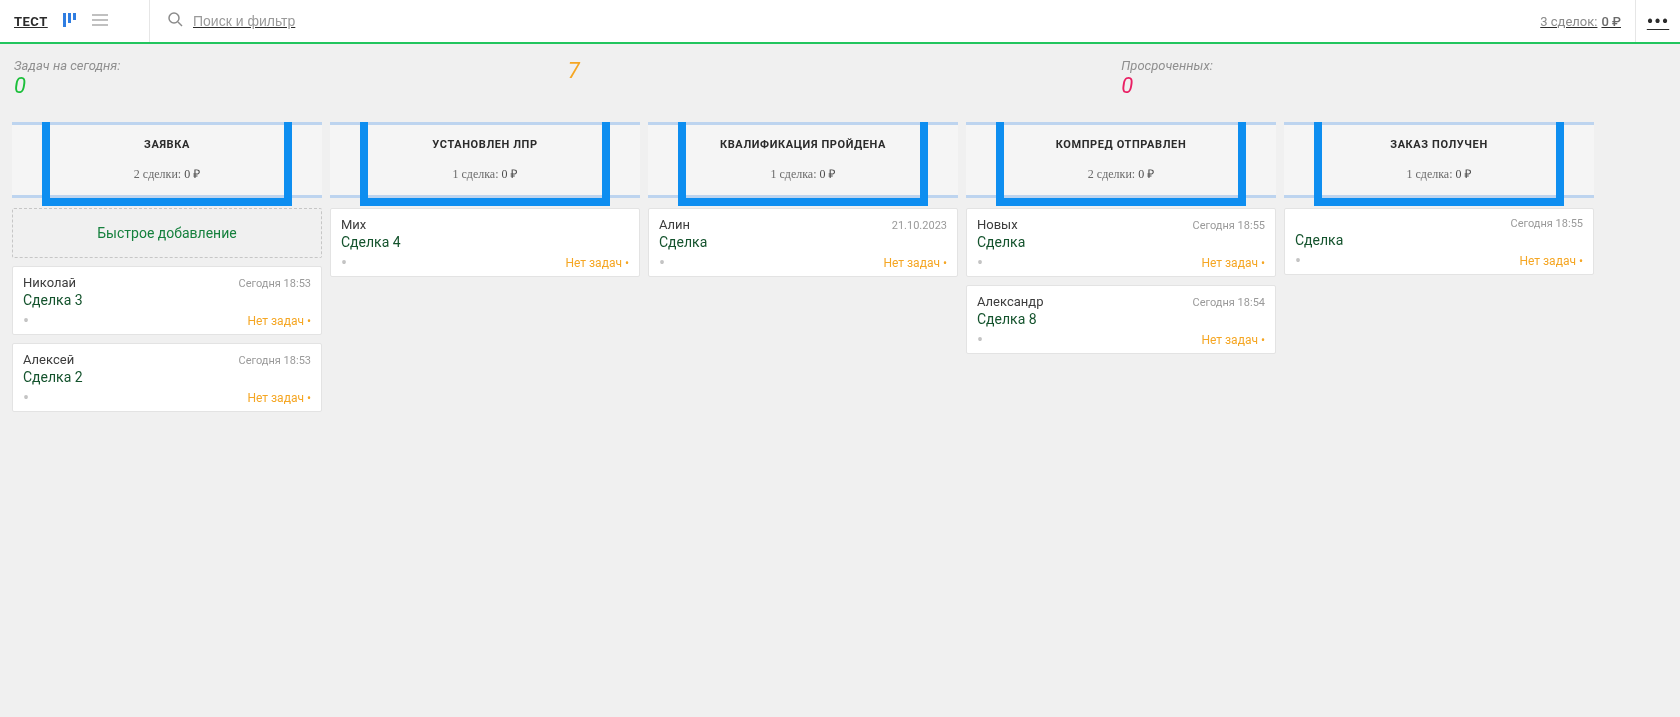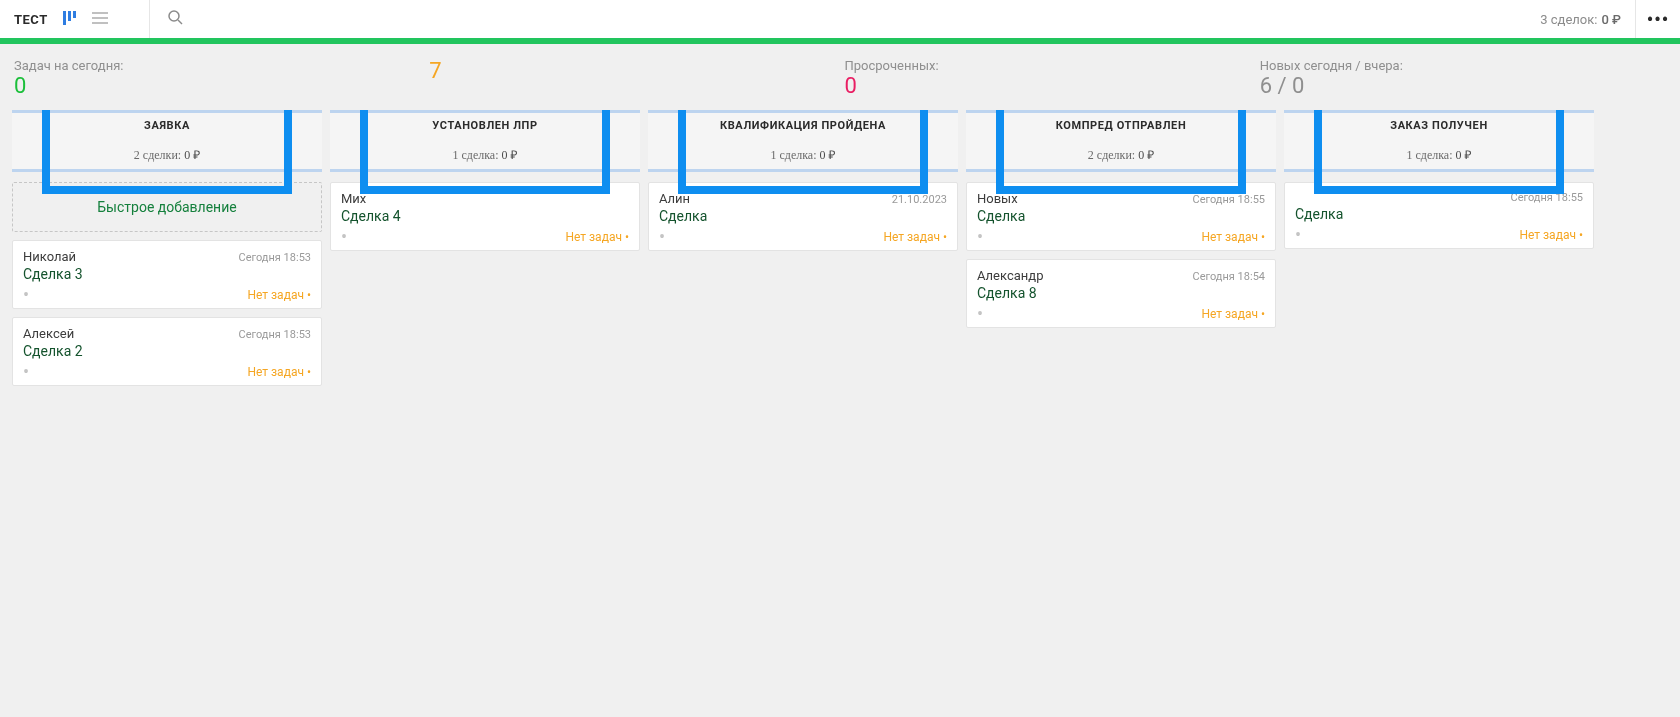--- a/index.html
+++ b/index.html
@@ -10,22 +10,23 @@
     color: #2b2b2b;
     background: #f0f0f0;
   }
 
   
   .topbar {
     display: flex;
     align-items: center;
     height: 44px;
     background: #fff;
-    border-bottom: 6px solid #22c55e;
+    border-bottom: 2px solid #22c55e;
     position: relative;
+    text-decoration: underline;
   }
   .topbar-left {
     display: flex;
     align-items: center;
     gap: 14px;
     padding: 0 14px;
     height: 100%;
     border-right: 1px solid #e6e6e6;
     min-width: 150px;
   }
@@ -83,23 +84,24 @@
     font-size: 18px;
     color: #2b2b2b;
     cursor: pointer;
     font-weight: 700;
     letter-spacing: 1px;
   }
 
   
   .stats {
     display: flex;
-    padding: 14px 14px 12px 14px;
+    padding: 14px 14px 24px 14px;
     gap: 9px;
     background: #f0f0f0;
+    font-style: italic;
   }
   .stat {
     flex: 1;
     font-size: 13px;
   }
   .stat-label { color: #8f8f8f; }
   .stat-value { font-size: 22px; margin-top: 1px; line-height: 1.1; }
   .v-green  { color: #1bbf3a; }
   .v-orange { color: #f5a623; }
   .v-pink   { color: #e91e63; }
@@ -115,21 +117,21 @@
   }
   .column {
     flex: 0 0 310px;
     margin: 0 4px;
     position: relative;
   }
   .col-head {
     background: #f5f5f5;
     border-top: 3px solid #bdd4ef;
     border-bottom: 3px solid #bdd4ef;
-    height: 62px;
+    height: 76px;
     display: flex;
     flex-direction: column;
     align-items: center;
     justify-content: center;
     position: relative;
     margin-bottom: 10px;
   }
   .col-title {
     font-size: 11px;
     font-weight: 700;
@@ -231,44 +233,41 @@
       </svg>
     </span>
   </div>
   <div class="search-wrap">
     <span class="search-icon">
       <svg width="15" height="15" viewBox="0 0 15 15">
           <circle cx="6" cy="6" r="5" stroke="#8b8b8b" stroke-width="1.5" fill="none"></circle>
           <line x1="10" y1="10" x2="14" y2="14" stroke="#8b8b8b" stroke-width="1.5"></line>
         </svg>
     </span>
+    <input class="search-input" type="text" placeholder="Поиск и фильтр" style="">
   </div>
   <div class="summary">
     <span>3 сделок:</span>
     <span class="summary-amount">0 ₽</span>
   </div>
   <div class="more-btn">•••</div>
 </div>
 
 <div class="stats">
   <div class="stat">
     <div class="stat-label">Задач на сегодня:</div>
     <div class="stat-value v-green">0</div>
   </div>
   <div class="stat">
     <div class="stat-value v-orange">7</div>
   </div>
   <div class="stat">
     <div class="stat-label">Просроченных:</div>
     <div class="stat-value v-pink">0</div>
   </div>
-  <div class="stat">
-    <div class="stat-label">Новых сегодня / вчера:</div>
-    <div class="stat-value v-grey">6 / 0</div>
-  </div>
 </div>
 
 <div class="board">
 
   <div class="column">
     <div class="col-head">
       <div class="col-title">ЗАЯВКА</div>
       <div class="col-sub">
         <span>2 сделки:</span> <span class="amt">0 ₽</span>
       </div>

